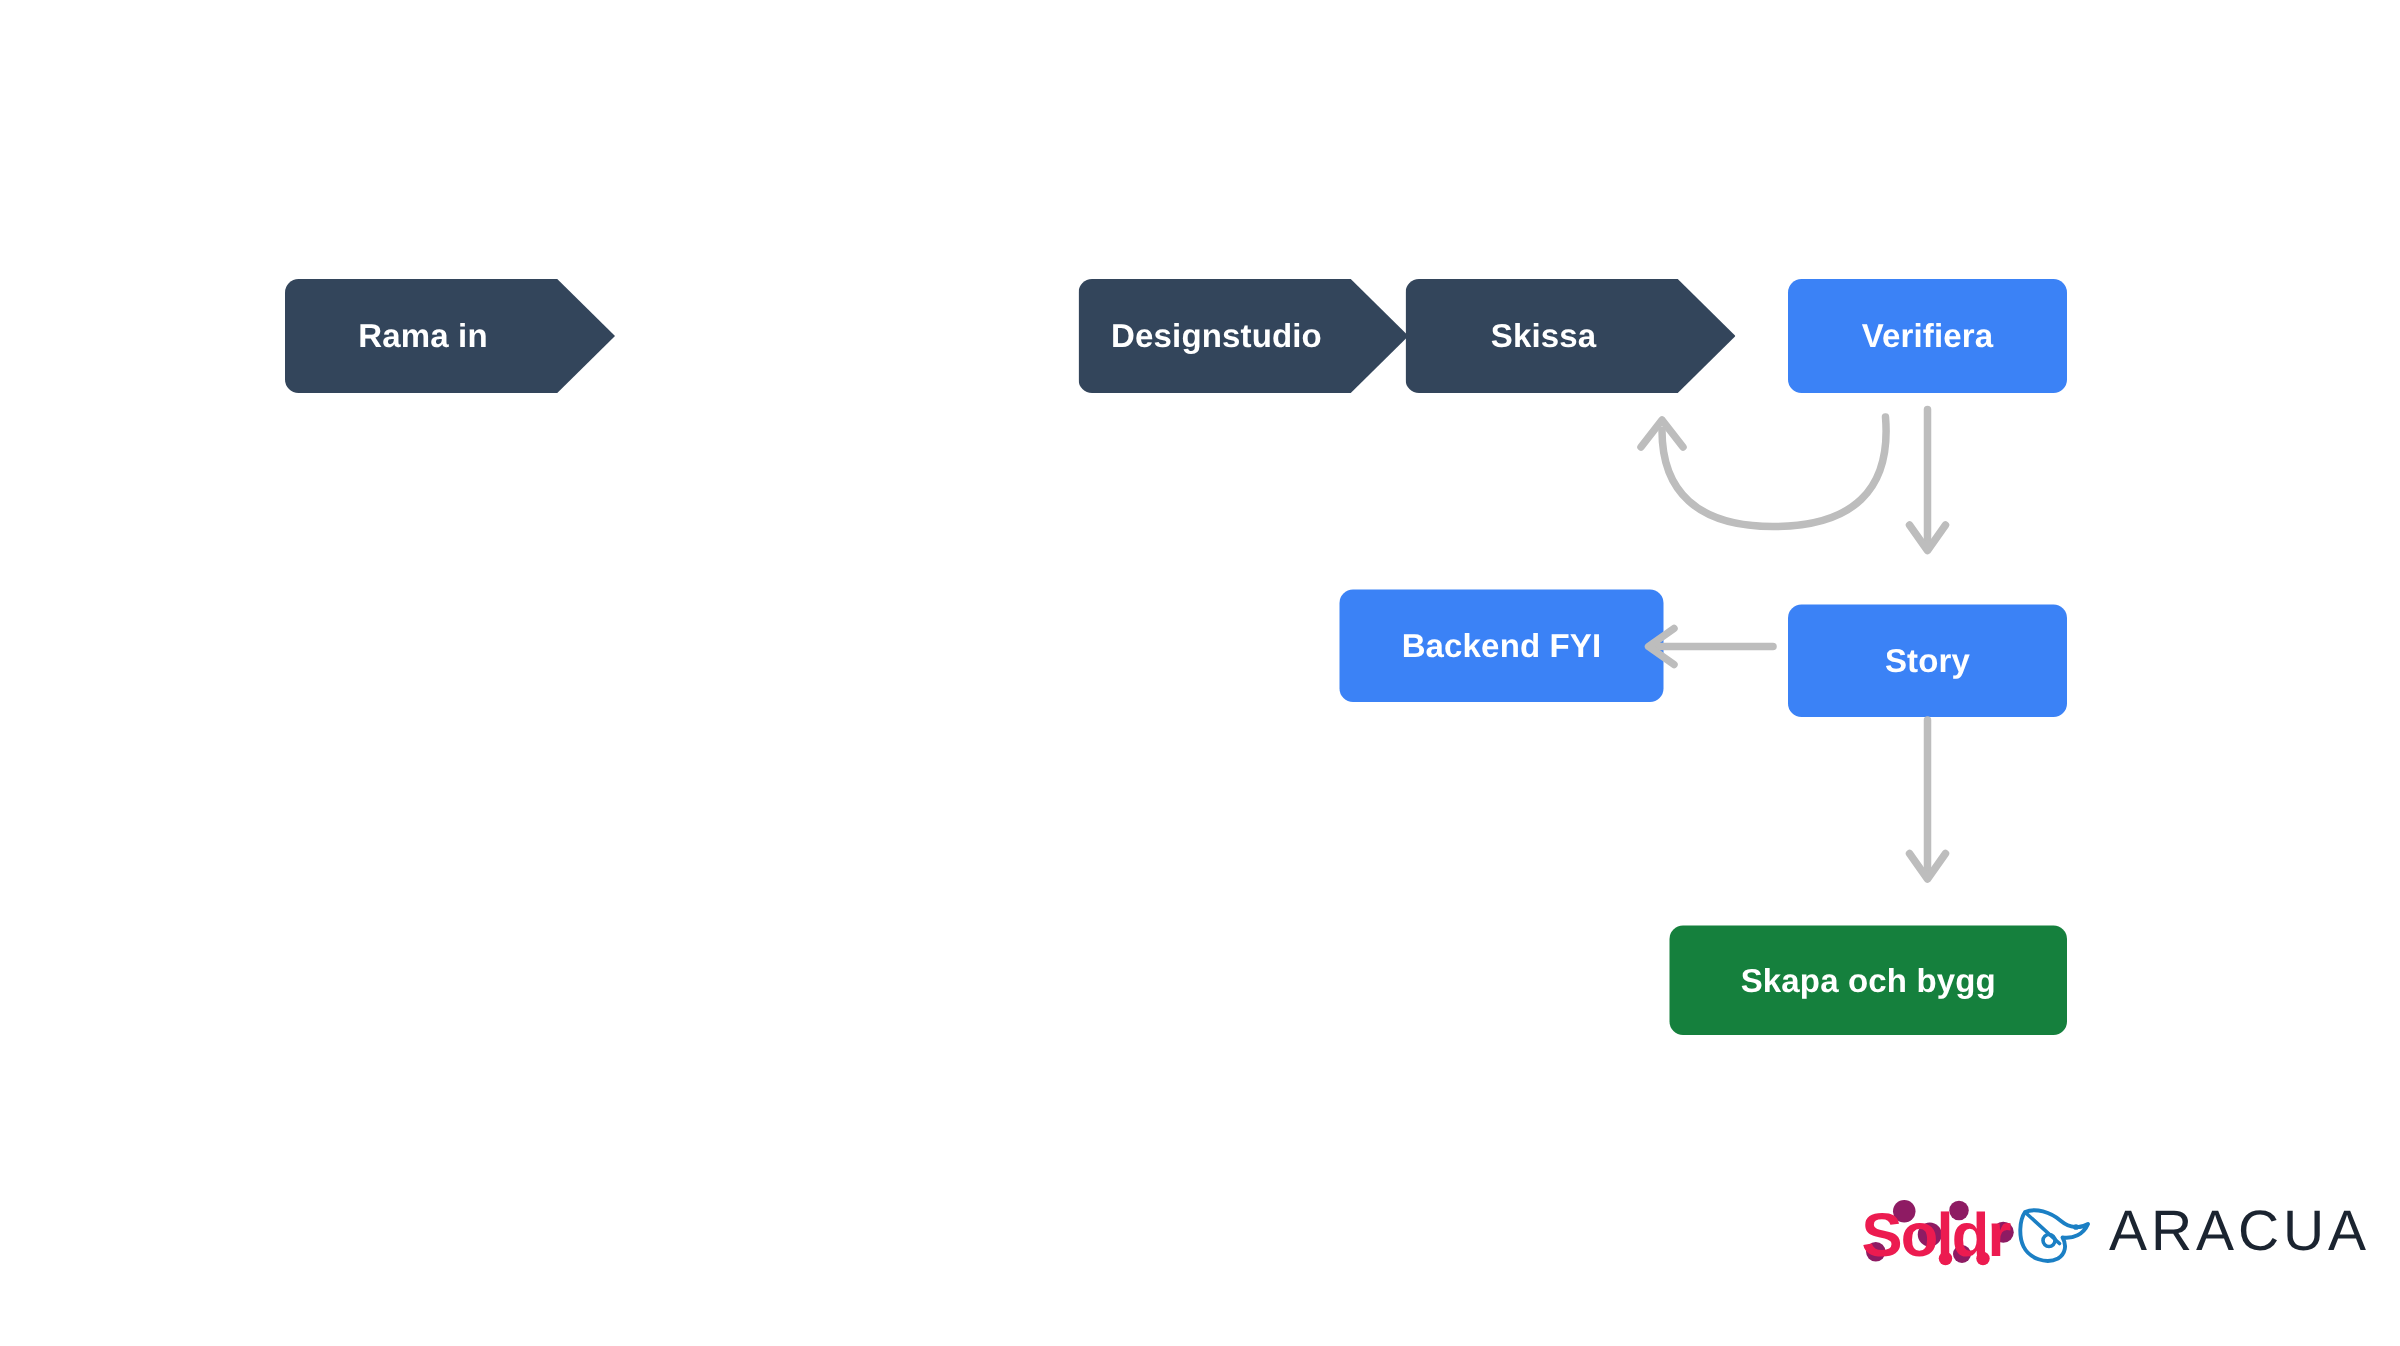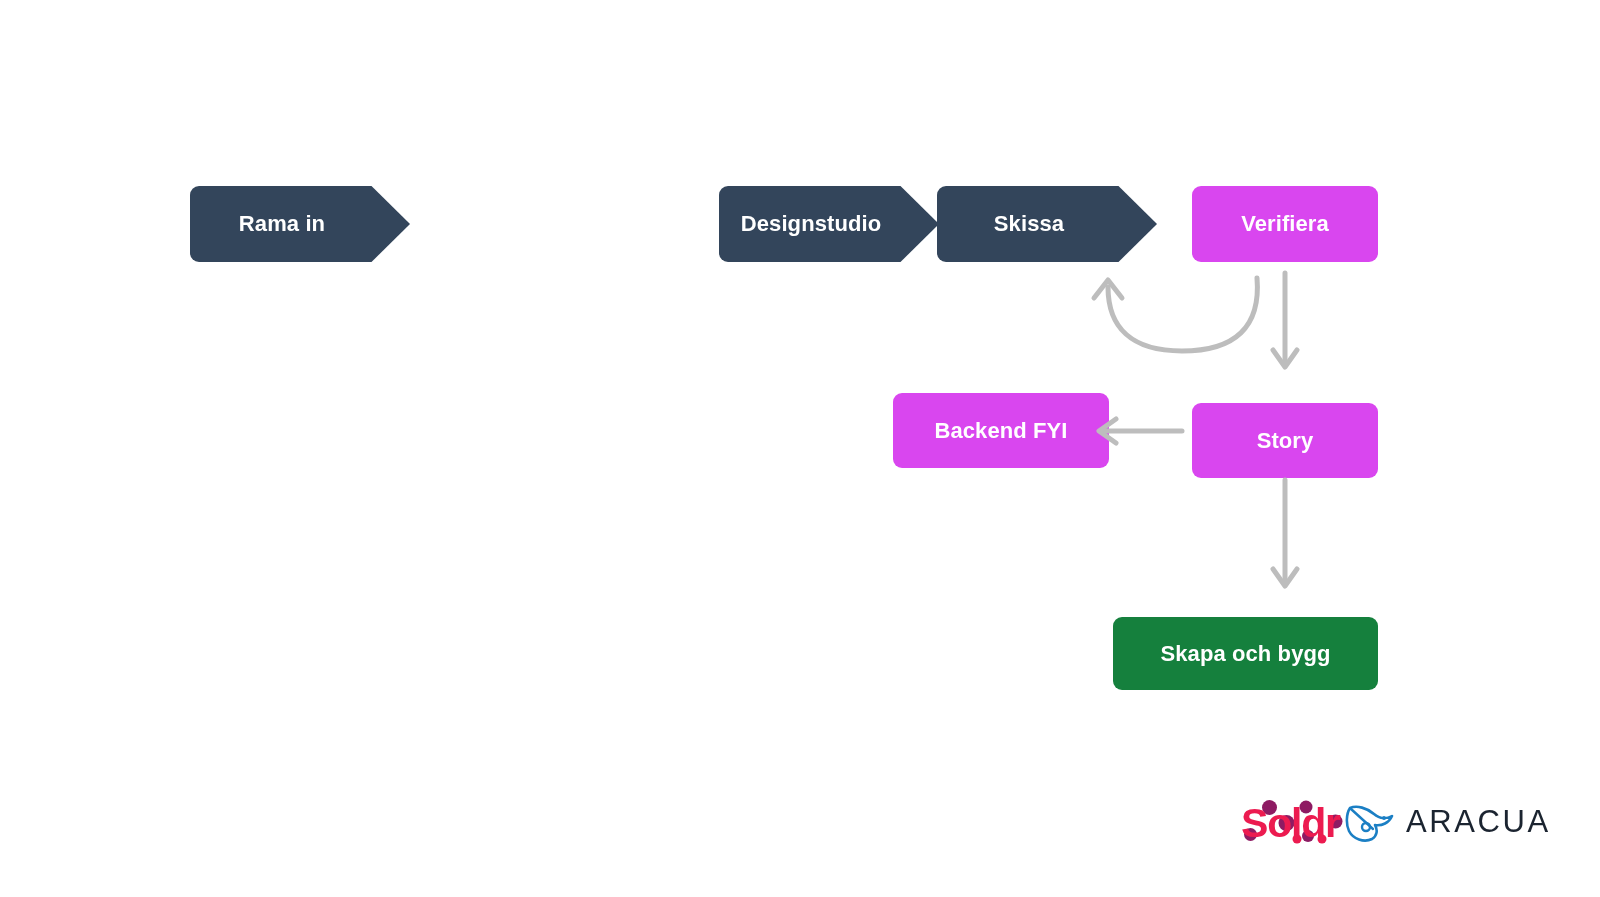--- a/index.html
+++ b/index.html
@@ -38,21 +38,21 @@
   }
   .node-label {
     display: block;
     white-space: nowrap;
   }
 
   
   .node.rect {
     border-radius: 9px;
   }
-  .node.dark { background: #d946ef; }
+  .node.dark { background: #3b82f6; }
   .node.green { background: #15803d; }
 
   
   .node.chevron {
     border-radius: 9px;
     background: #33455b;
     -webkit-clip-path: polygon(0 0, 82.5% 0, 100% 50%, 82.5% 100%, 0 100%);
     clip-path: polygon(0 0, 82.5% 0, 100% 50%, 82.5% 100%, 0 100%);
     justify-content: flex-start;
   }
@@ -82,21 +82,21 @@
     width: 104px;
     height: 52px;
   }
   #aracua-logo {
     display: flex;
     align-items: center;
     gap: 10px;
   }
   .aracua-word {
     font-family: "Liberation Sans", sans-serif;
-    font-size: 31px;
+    font-size: 38px;
     font-weight: normal;
     letter-spacing: 2.6px;
     color: #1b2430;
     line-height: 1;
   }
 </style>
 </head>
 <body>
 
 <div id="canvas">

